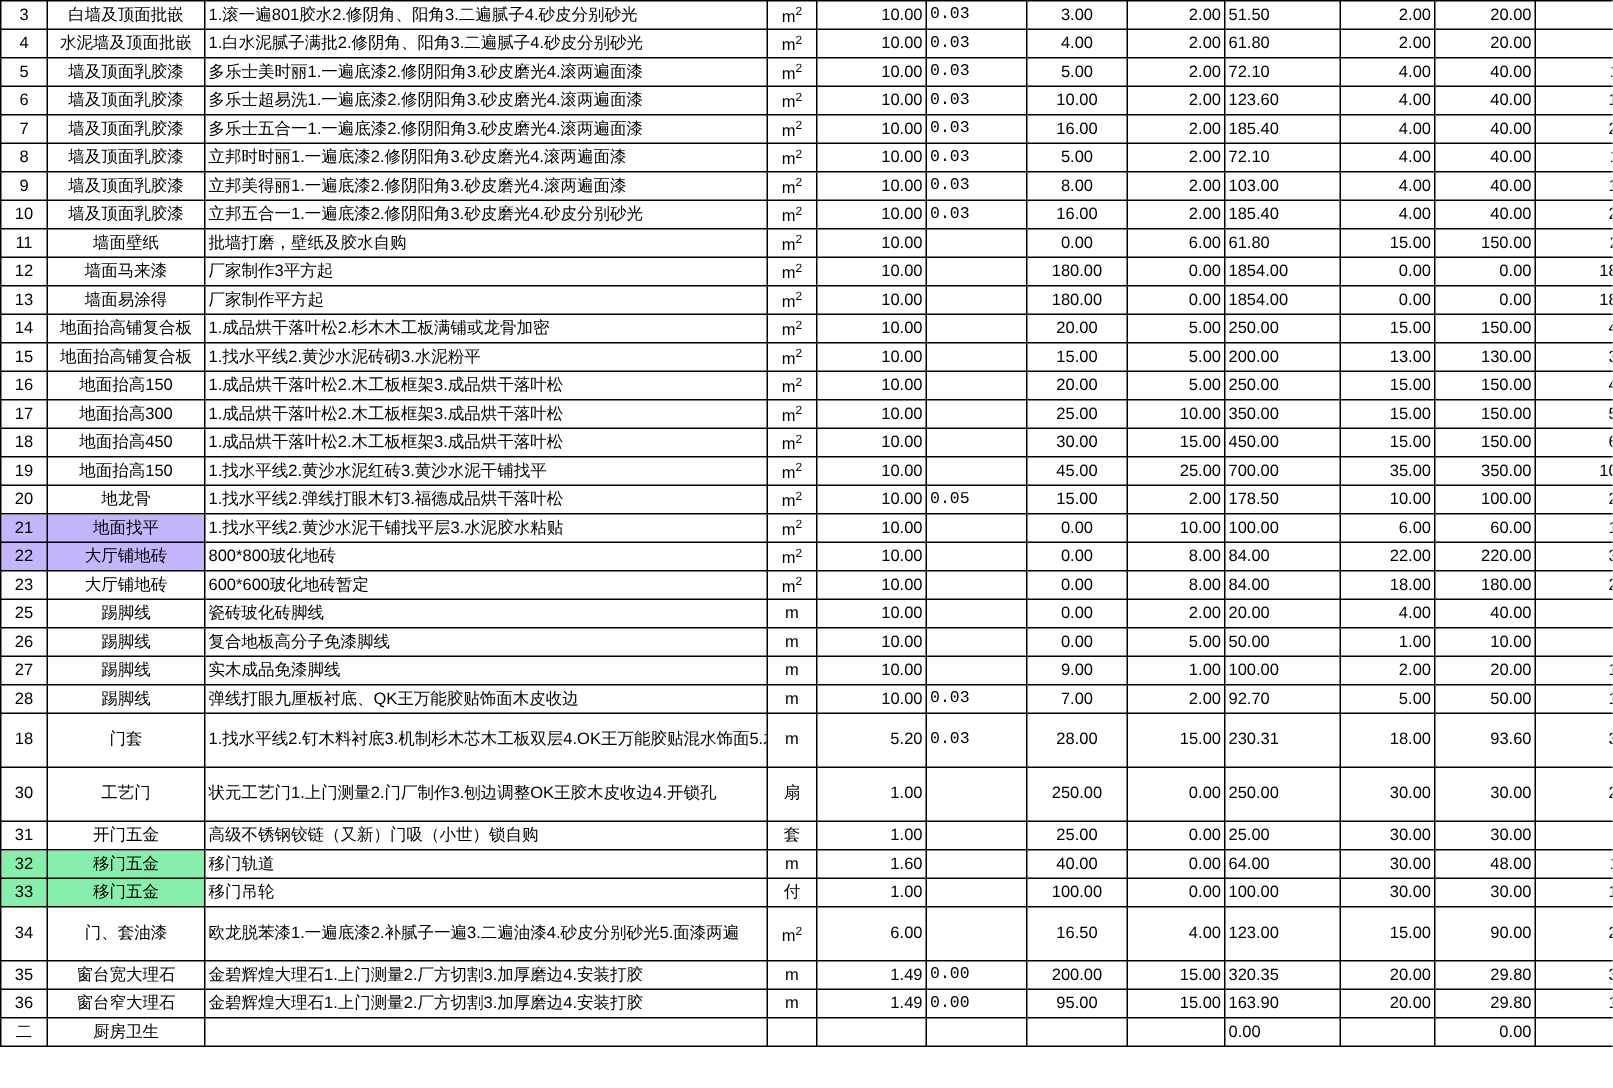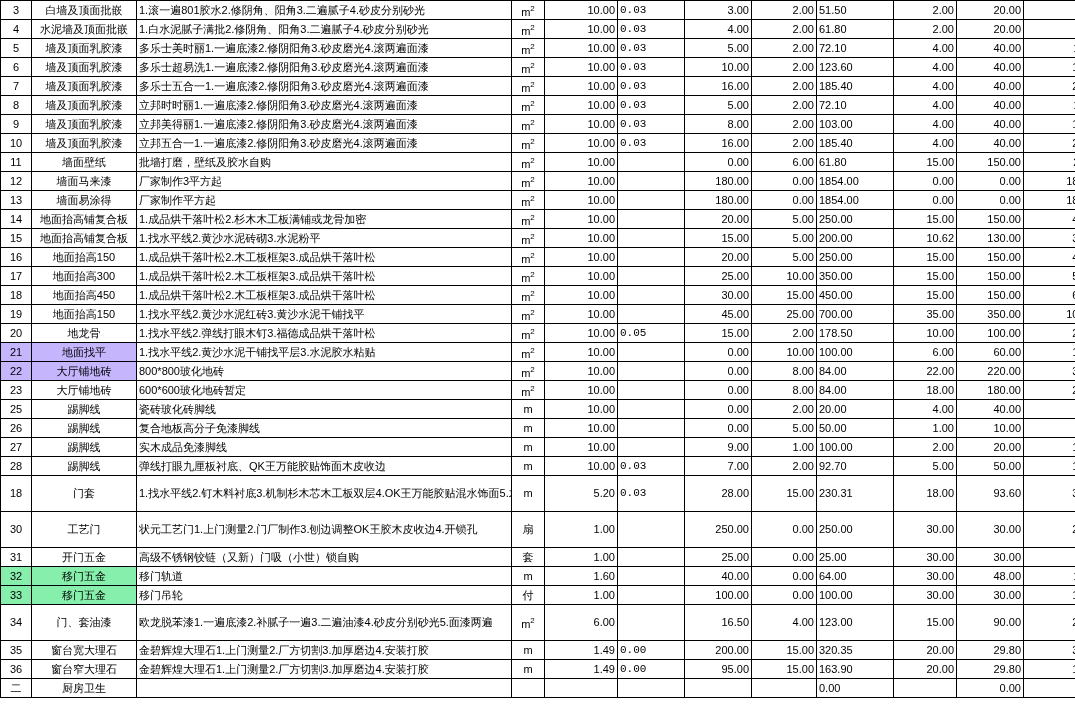--- a/index.html
+++ b/index.html
@@ -32,21 +32,21 @@
     white-space: nowrap;
     overflow: hidden;
     height: 18px;
   }
   .c-idx   { width: 26px;  text-align: center; }
   .c-name  { width: 100px; text-align: center; }
   .c-desc  { width: 370px; text-align: left; }
   .c-unit  { width: 28px;  text-align: center; }
   .c-num   { width: 68px;  text-align: right; padding-right: 6px; }
   .c-num2  { width: 62px;  text-align: left; padding-right: 6px; font-family: Liberation Mono, monospace; }
-  .c-num3  { width: 62px;  text-align: right; padding-right: 6px; margin-left: 20px; }
+  .c-num3  { width: 62px;  text-align: center; padding-right: 6px; margin-left: 20px; }
   .c-num4  { width: 60px;  text-align: right; padding-right: 6px; }
   .c-num5  { width: 72px;  padding-right: 6px; }
   .c-num6  { width: 58px;  text-align: right; padding-right: 6px; }
   .c-num7  { width: 62px;  text-align: right; padding-right: 6px; }
   .c-num8  { width: 80px;  text-align: right; padding-right: 6px; }
   .wrap { white-space: normal; }
   .hl-yellow { background: #c4b5fd; }
   .hl-green  { background: #86efac; }
   .sup { font-size: 8px; vertical-align: super; }
   .twoline { line-height: 12px; }
@@ -152,21 +152,21 @@
           <td class="c-num3">8.00</td>
           <td class="c-num4">2.00</td>
           <td class="c-num5">103.00</td>
           <td class="c-num6">4.00</td>
           <td class="c-num7">40.00</td>
           <td class="c-num8">143.00</td>
         </tr>
         <tr>
           <td class="c-idx">10</td>
           <td class="c-name">墙及顶面乳胶漆</td>
-          <td class="c-desc">立邦五合一1.一遍底漆2.修阴阳角3.砂皮磨光4.滚两遍面漆</td>
+          <td class="c-desc">立邦五合一1.一遍底漆2.修阴阳角3.砂皮磨光4.砂皮分别砂光</td>
           <td class="c-unit">m<span class="sup">2</span></td>
           <td class="c-num">10.00</td>
           <td class="c-num2">0.03</td>
           <td class="c-num3">16.00</td>
           <td class="c-num4">2.00</td>
           <td class="c-num5">185.40</td>
           <td class="c-num6">4.00</td>
           <td class="c-num7">40.00</td>
           <td class="c-num8">225.40</td>
         </tr>
@@ -229,21 +229,21 @@
         <tr>
           <td class="c-idx">15</td>
           <td class="c-name">地面抬高铺复合板</td>
           <td class="c-desc">1.找水平线2.黄沙水泥砖砌3.水泥粉平</td>
           <td class="c-unit">m<span class="sup">2</span></td>
           <td class="c-num">10.00</td>
           <td class="c-num2"></td>
           <td class="c-num3">15.00</td>
           <td class="c-num4">5.00</td>
           <td class="c-num5">200.00</td>
-          <td class="c-num6">10.62</td>
+          <td class="c-num6">13.00</td>
           <td class="c-num7">130.00</td>
           <td class="c-num8">330.00</td>
         </tr>
         <tr>
           <td class="c-idx">16</td>
           <td class="c-name">地面抬高150</td>
           <td class="c-desc">1.成品烘干落叶松2.木工板框架3.成品烘干落叶松</td>
           <td class="c-unit">m<span class="sup">2</span></td>
           <td class="c-num">10.00</td>
           <td class="c-num2"></td>

